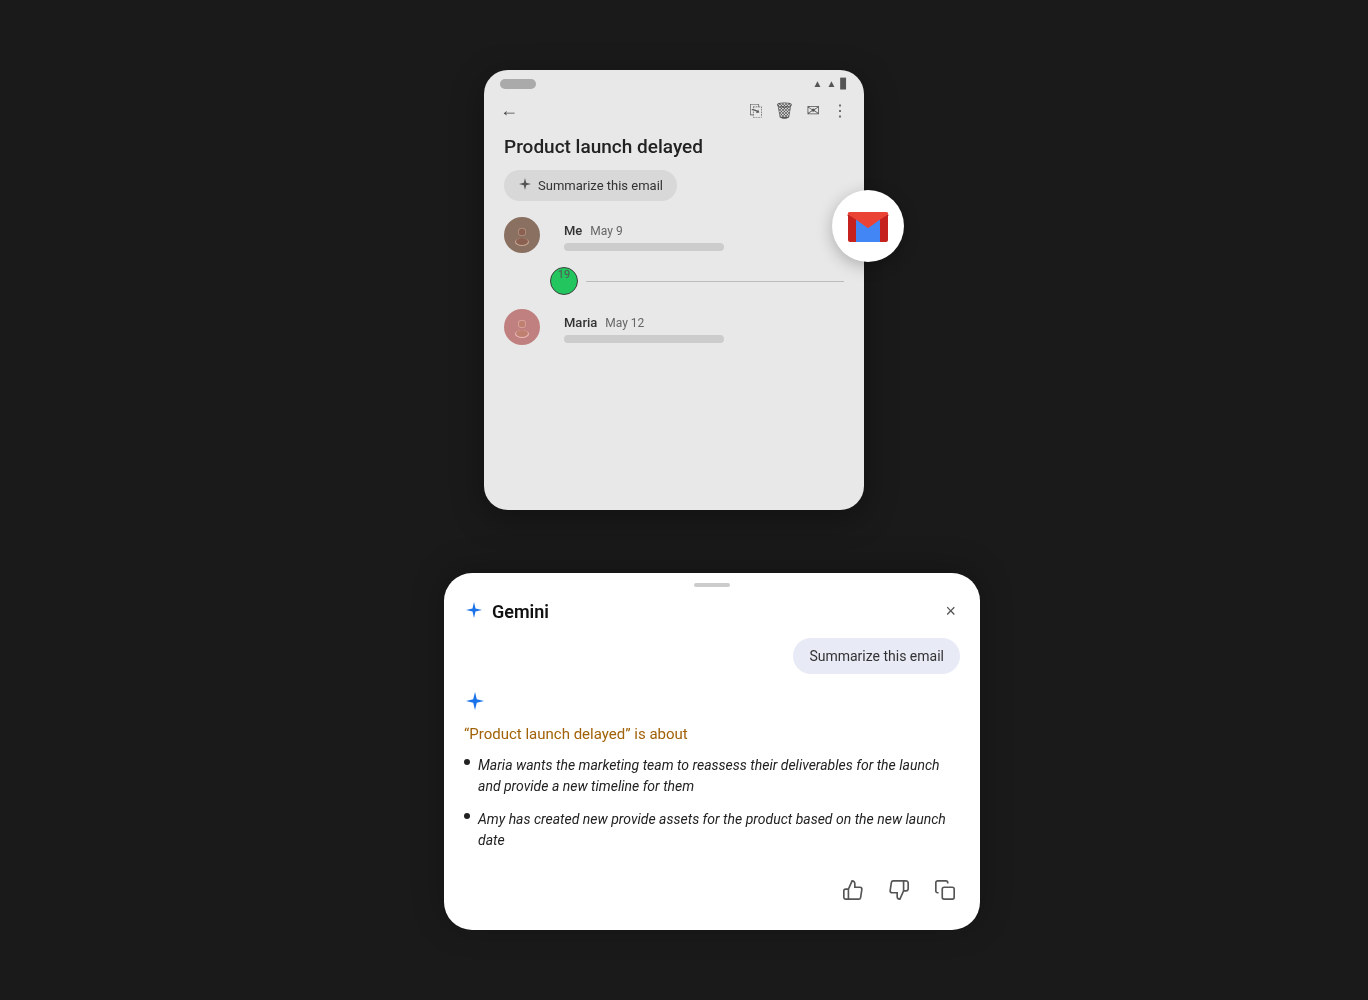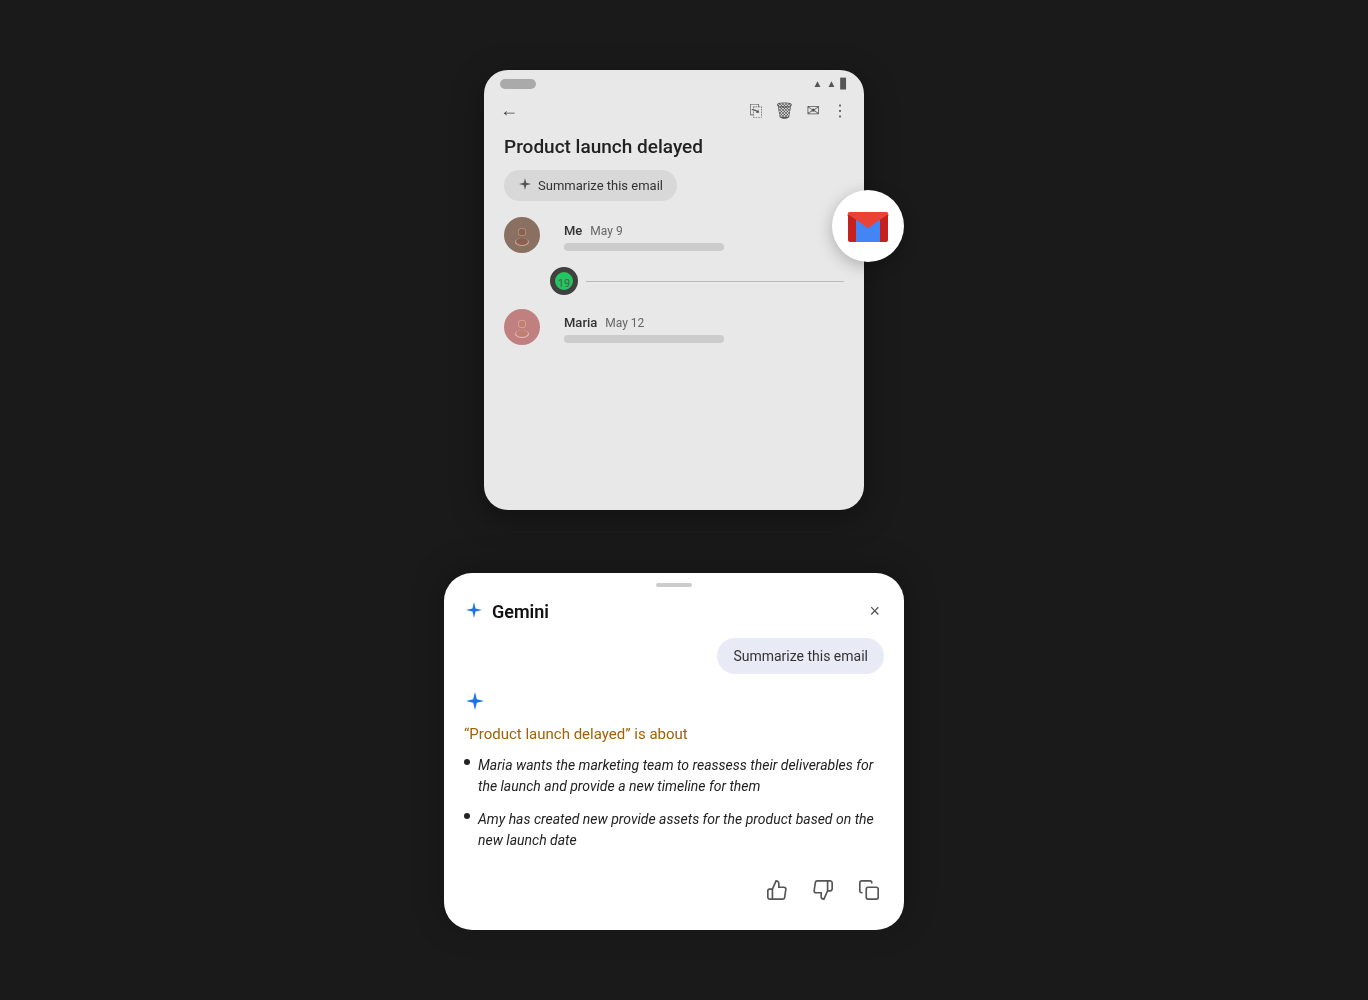--- a/index.html
+++ b/index.html
@@ -165,24 +165,24 @@
       display: flex;
       align-items: center;
       gap: 8px;
       margin: 4px 0 14px 46px;
     }
 
     .collapse-badge {
       width: 28px;
       height: 28px;
       border-radius: 50%;
-      border: 5px solid #404040;
+      border: 1px solid #404040;
       background: #22c55e;
       display: flex;
-      align-items: flex-end;
+      align-items: flex-start;
       justify-content: center;
       font-size: 11px;
       color: #555;
     }
 
     .collapse-line {
       flex: 1;
       height: 1px;
       background: #bbb;
     }
@@ -201,21 +201,21 @@
       align-items: center;
       justify-content: center;
       z-index: 10;
     }
 
     
     .gemini-sheet {
       position: absolute;
       bottom: 0;
       left: 0;
-      width: 460px;
+      width: 536px;
       background: #fff;
       border-radius: 28px;
       box-shadow: 0 -4px 32px rgba(0,0,0,0.25);
       padding: 0 0 20px;
       z-index: 5;
     }
 
     .sheet-handle-row {
       display: flex;
       justify-content: center;

